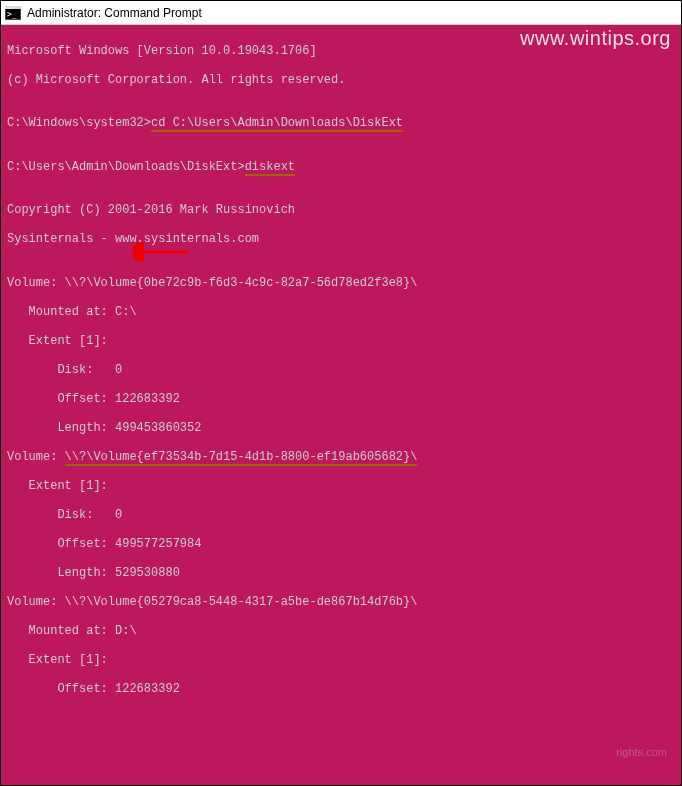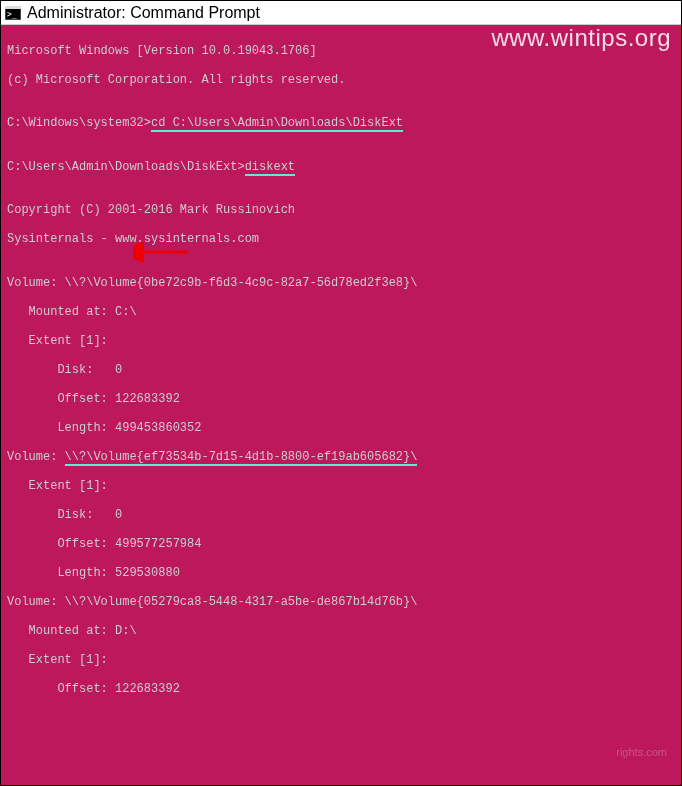--- a/index.html
+++ b/index.html
@@ -21,47 +21,47 @@
     }
     .titlebar .icon {
       width: 16px;
       height: 14px;
       margin-right: 6px;
       display: flex;
       align-items: center;
       justify-content: center;
     }
     .titlebar .title {
-      font-size: 16px;
+      font-size: 12px;
       color: #000;
     }
     .terminal {
       background: #be185d;
       color: #ccc;
       font-family: Consolas, "Courier New", monospace;
       font-size: 12px;
       line-height: 14.5px;
       padding: 4px 6px;
       height: calc(786px - 24px);
       white-space: pre;
       overflow: hidden;
       position: relative;
     }
     .watermark {
       position: absolute;
       top: 6px;
       right: 10px;
       color: rgba(255,255,255,0.85);
       font-family: Arial, sans-serif;
-      font-size: 24px;
+      font-size: 20px;
       letter-spacing: 0.5px;
       pointer-events: none;
     }
     .underline-red {
-      border-bottom: 2px solid #5eead4;
+      border-bottom: 2px solid #a16207;
       padding-bottom: 0px;
     }
     .arrow {
       position: absolute;
       left: 132px;
       top: 217px;
       pointer-events: none;
     }
     .line { display: block; }
     .footer-wm {

